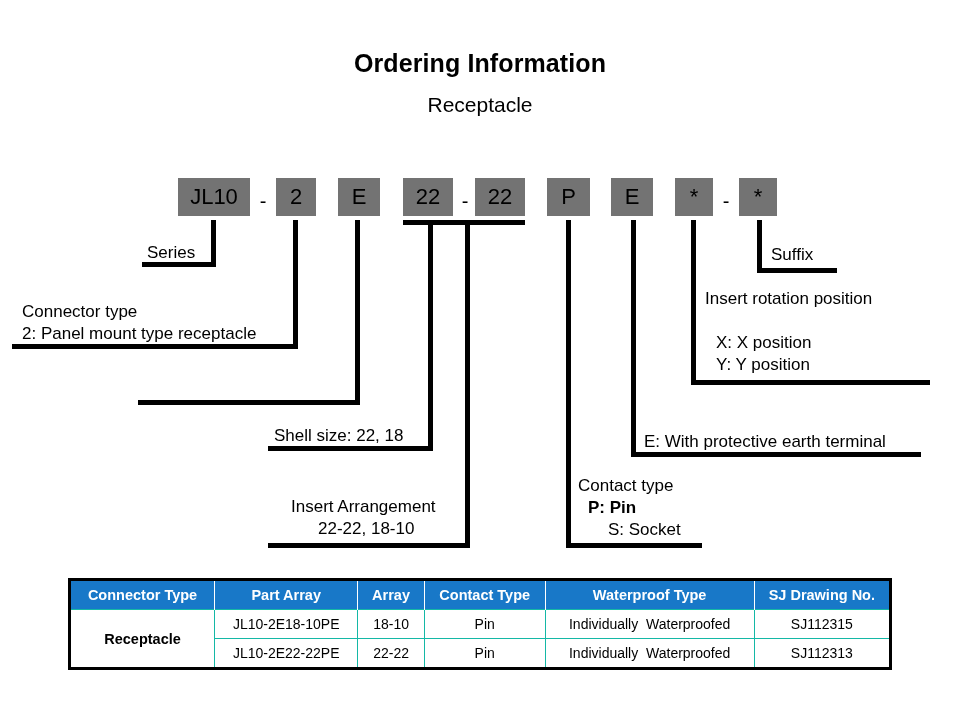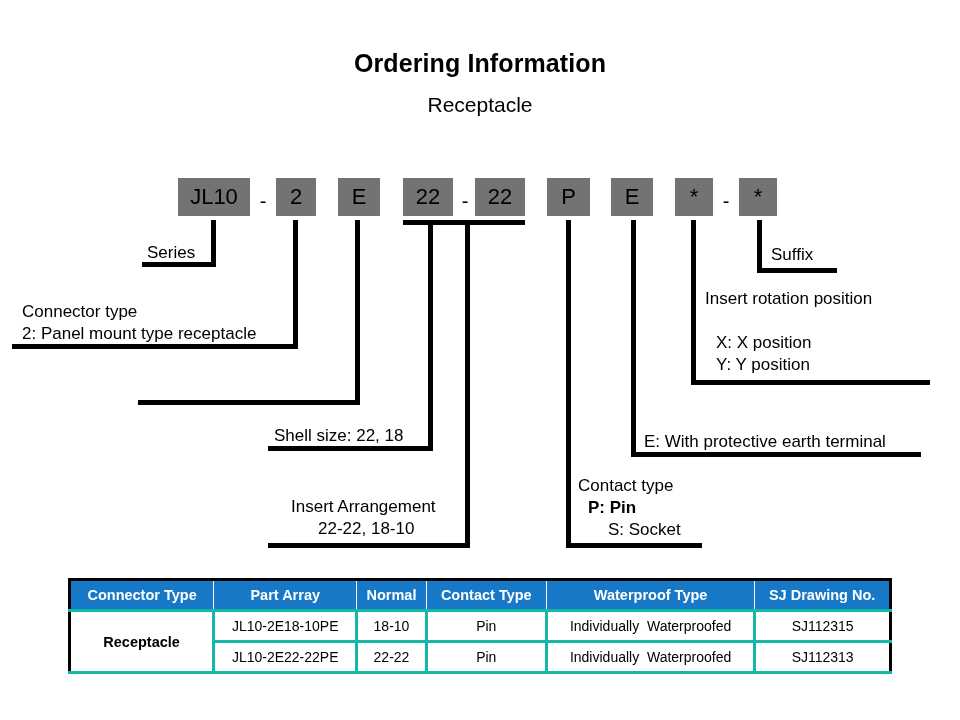--- a/index.html
+++ b/index.html
@@ -51,21 +51,21 @@
   }
   #spec-table th{
     background:#1878c8;color:#ffffff;font-size:14.5px;font-weight:bold;
     height:28px;padding:0 4px;text-align:center;
     border-right:1px solid #ffffff;
     white-space:nowrap;
   }
   #spec-table th:last-child{border-right:none;}
   #spec-table td{
     font-size:14px;height:28px;padding:0 4px;text-align:center;
-    border:3px solid #14b8a6;color:#000;background:#fff;
+    border:1px solid #14b8a6;color:#000;background:#fff;
     white-space:pre;
   }
   #spec-table td.merged{font-weight:bold;font-size:14.5px;}
   #spec-table tbody tr td:first-child{border-left:none;}
   #spec-table tbody tr td:last-child{border-right:none;}
   #spec-table thead tr th{border-top:none;}
 </style>
 </head>
 <body>
 
@@ -128,21 +128,21 @@
 
   <div class="vline" style="left:757px;top:220px;height:48px;"></div>
   <div class="hline" style="left:757px;top:268px;width:80px;"></div>
   <div class="callout" style="left:771px;top:244px;">Suffix</div>
 
   <table id="spec-table">
     <thead>
       <tr>
         <th style="width:145px;">Connector Type</th>
         <th style="width:145px;">Part Array</th>
-        <th style="width:65px;">Normal</th>
+        <th style="width:65px;">Array</th>
         <th style="width:120px;">Contact Type</th>
         <th style="width:215px;">Waterproof Type</th>
         <th style="width:134px;">SJ Drawing No.</th>
       </tr>
     </thead>
     <tbody>
       <tr>
         <td class="merged" rowspan="2">Receptacle</td>
         <td>JL10-2E18-10PE</td>
         <td>18-10</td>

